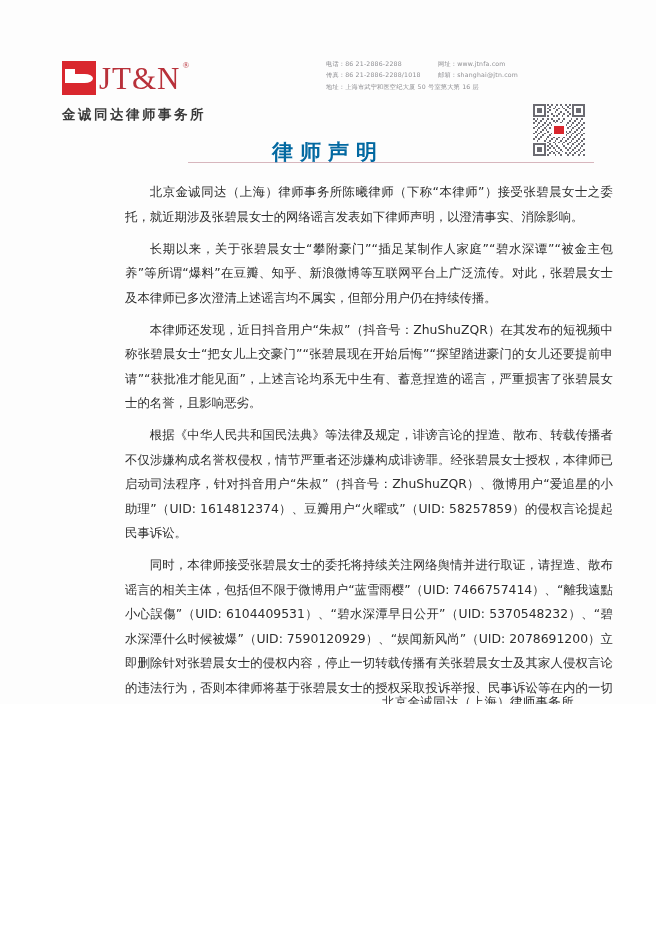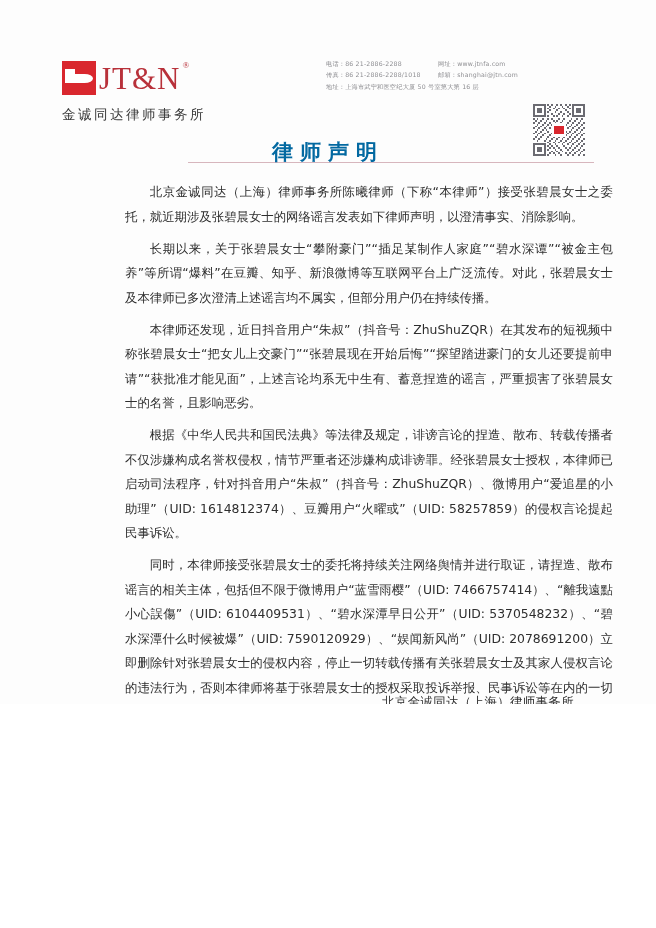--- a/index.html
+++ b/index.html
@@ -76,21 +76,21 @@
     position: absolute;
     top: -2px;
     margin-left: 2px;
     font-size: 9px;
     color: #b8313a;
   }
   .logo-cn {
     margin-top: 6px;
     font-family: "DejaVu Sans", "Liberation Sans", sans-serif;
     font-size: 13.5px;
-    font-weight: normal;
+    font-weight: bold;
     letter-spacing: 2.5px;
     color: #3a3a3a;
     white-space: nowrap;
   }
 
   .contact {
     position: absolute;
     left: 326px;
     top: 6px;
     font-family: "DejaVu Sans", "Liberation Sans", sans-serif;

